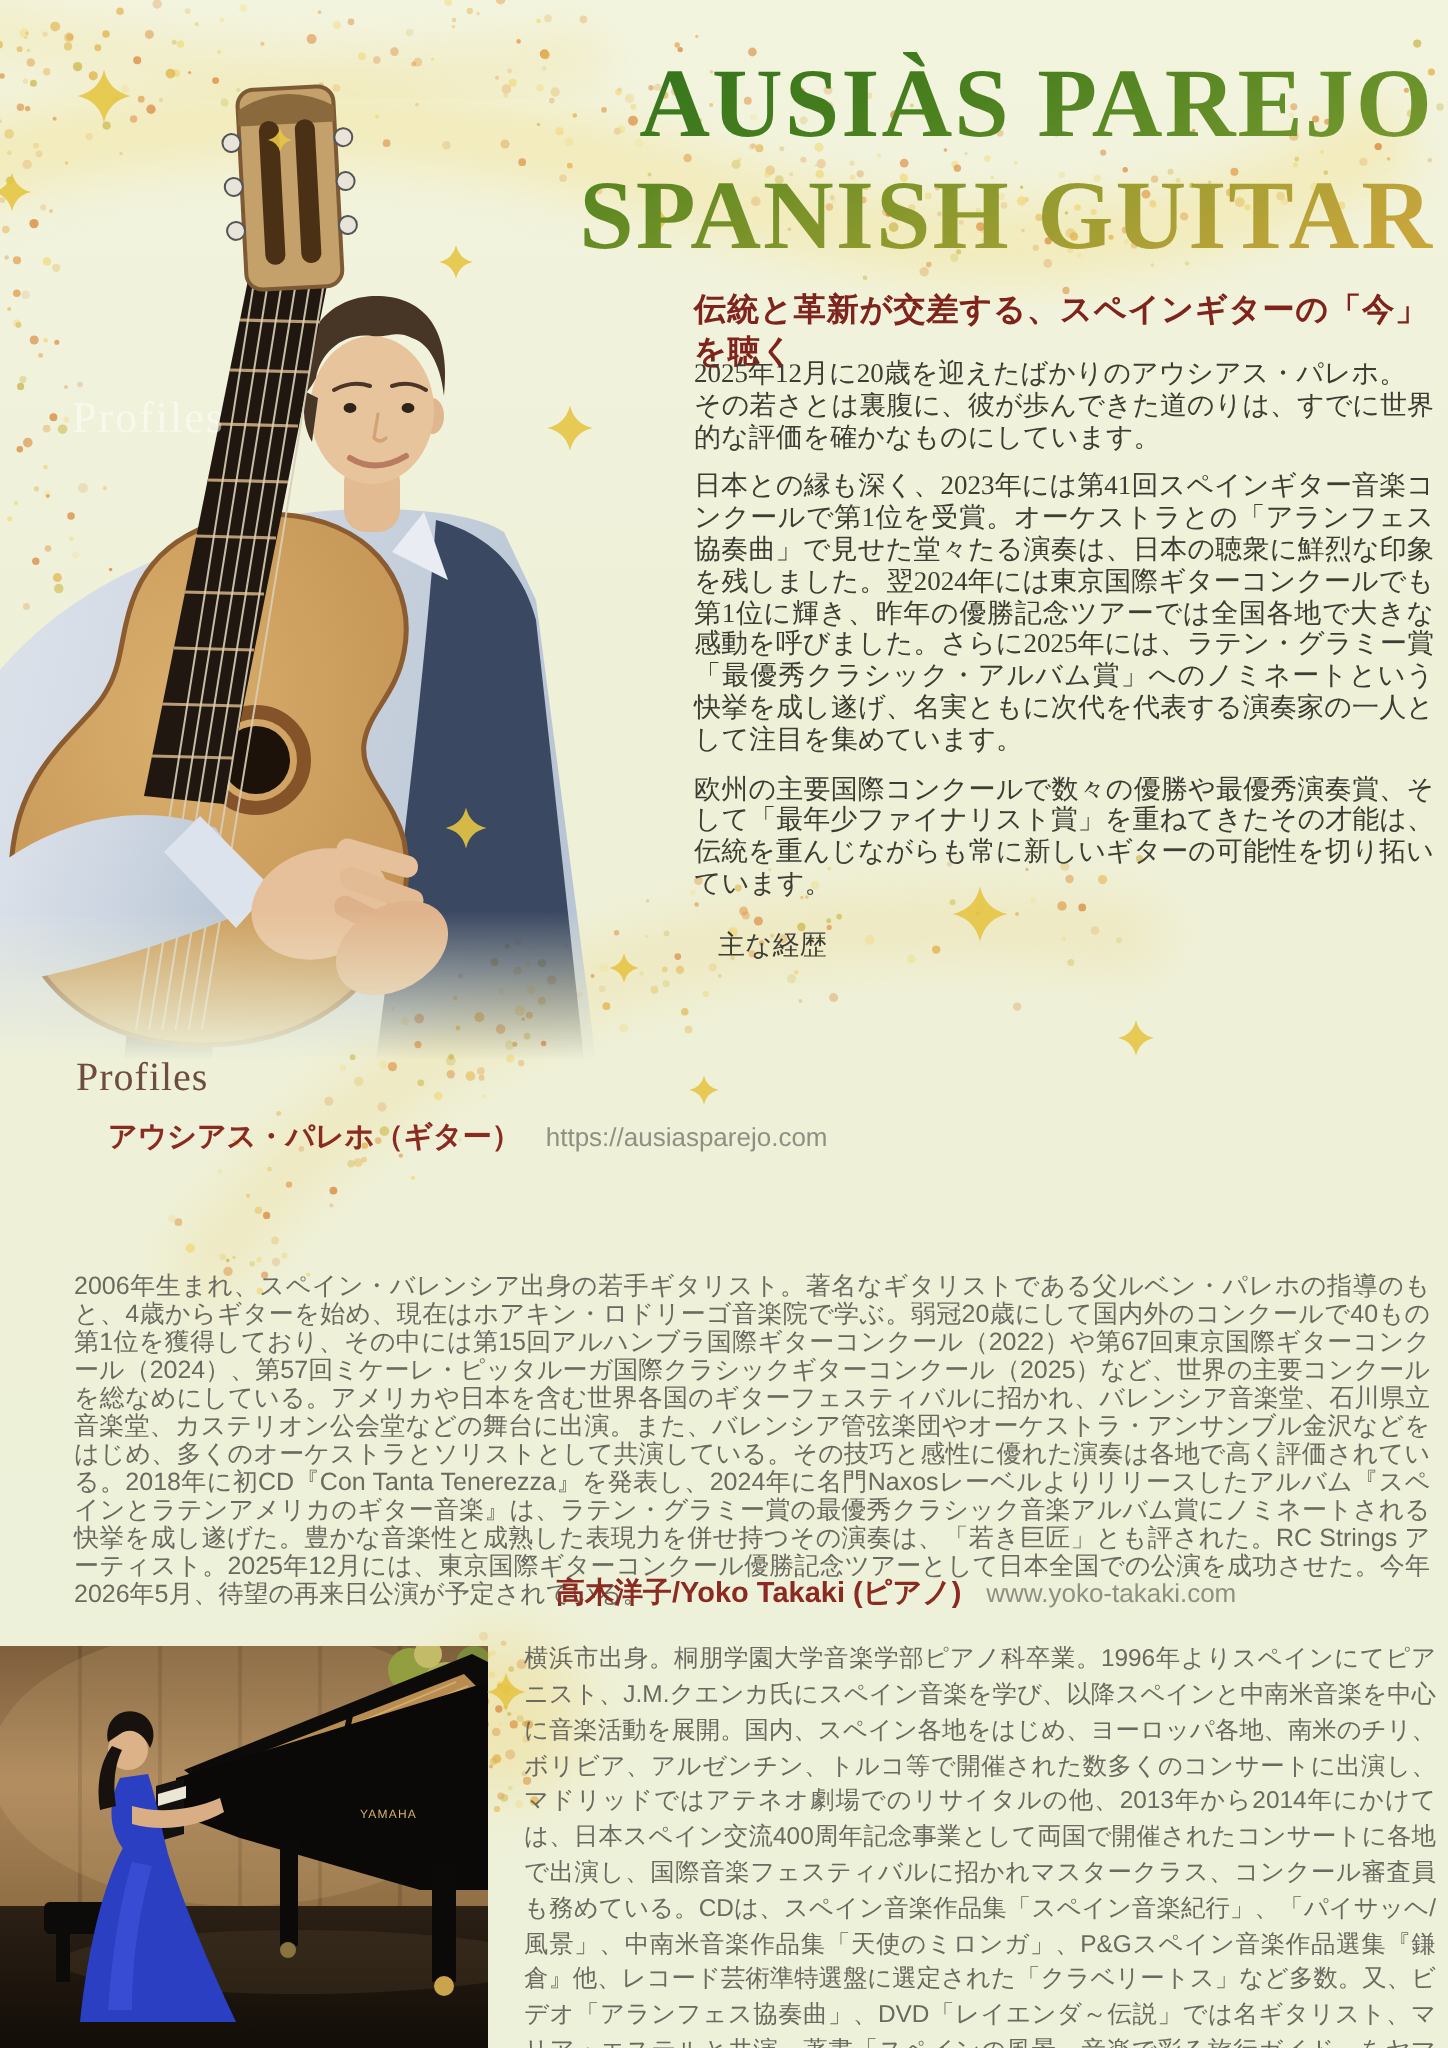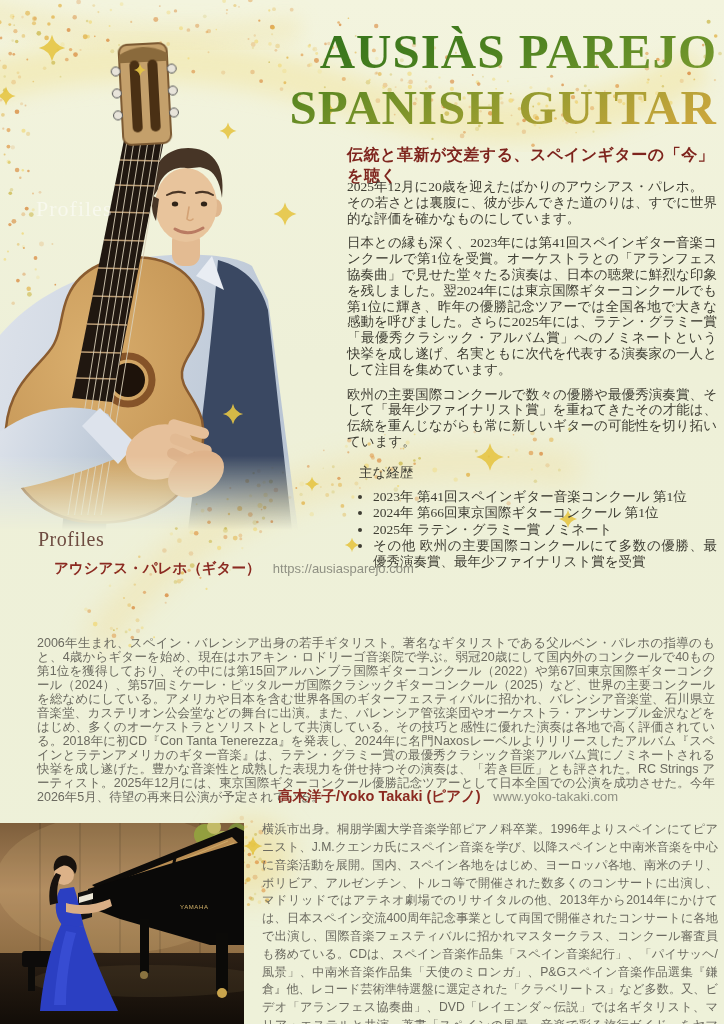--- a/index.html
+++ b/index.html
@@ -839,26 +839,20 @@
     <div class="title-line2">SPANISH GUITAR</div>
   </div>
   <div class="subtitle">伝統と革新が交差する、スペインギターの「今」を聴く</div>
 
   <div class="intro-col">
     <p>2025年12月に20歳を迎えたばかりのアウシアス・パレホ。
 その若さとは裏腹に、彼が歩んできた道のりは、すでに世界的な評価を確かなものにしています。</p>
     <p>日本との縁も深く、2023年には第41回スペインギター音楽コンクールで第1位を受賞。オーケストラとの「アランフェス協奏曲」で見せた堂々たる演奏は、日本の聴衆に鮮烈な印象を残しました。翌2024年には東京国際ギターコンクールでも第1位に輝き、昨年の優勝記念ツアーでは全国各地で大きな感動を呼びました。さらに2025年には、ラテン・グラミー賞「最優秀クラシック・アルバム賞」へのノミネートという快挙を成し遂げ、名実ともに次代を代表する演奏家の一人として注目を集めています。</p>
     <p>欧州の主要国際コンクールで数々の優勝や最優秀演奏賞、そして「最年少ファイナリスト賞」を重ねてきたその才能は、伝統を重んじながらも常に新しいギターの可能性を切り拓いています。</p>
     <div class="career-heading">主な経歴</div>
-    <ul class="career-list">
-      <li>2023年 第41回スペインギター音楽コンクール 第1位</li>
-      <li>2024年 第66回東京国際ギターコンクール 第1位</li>
-      <li>2025年 ラテン・グラミー賞 ノミネート</li>
-      <li>その他 欧州の主要国際コンクールにて多数の優勝、最優秀演奏賞、最年少ファイナリスト賞を受賞</li>
-    </ul>
   </div>
 
   <div class="profiles-heading">Profiles</div>
 
   <div class="profile-head guitarist">
     <span class="profile-name">アウシアス・パレホ（ギター）</span>
     <span class="profile-url">https://ausiasparejo.com</span>
   </div>
   <p class="bio guitarist-bio">2006年生まれ、スペイン・バレンシア出身の若手ギタリスト。著名なギタリストである父ルベン・パレホの指導のもと、4歳からギターを始め、現在はホアキン・ロドリーゴ音楽院で学ぶ。弱冠20歳にして国内外のコンクールで40もの第1位を獲得しており、その中には第15回アルハンブラ国際ギターコンクール（2022）や第67回東京国際ギターコンクール（2024）、第57回ミケーレ・ピッタルーガ国際クラシックギターコンクール（2025）など、世界の主要コンクールを総なめにしている。アメリカや日本を含む世界各国のギターフェスティバルに招かれ、バレンシア音楽堂、石川県立音楽堂、カステリオン公会堂などの舞台に出演。また、バレンシア管弦楽団やオーケストラ・アンサンブル金沢などをはじめ、多くのオーケストラとソリストとして共演している。その技巧と感性に優れた演奏は各地で高く評価されている。2018年に初CD『Con Tanta Tenerezza』を発表し、2024年に名門Naxosレーベルよりリリースしたアルバム『スペインとラテンアメリカのギター音楽』は、ラテン・グラミー賞の最優秀クラシック音楽アルバム賞にノミネートされる快挙を成し遂げた。豊かな音楽性と成熟した表現力を併せ持つその演奏は、「若き巨匠」とも評された。RC Strings アーティスト。2025年12月には、東京国際ギターコンクール優勝記念ツアーとして日本全国での公演を成功させた。今年2026年5月、待望の再来日公演が予定されている。</p>
 

